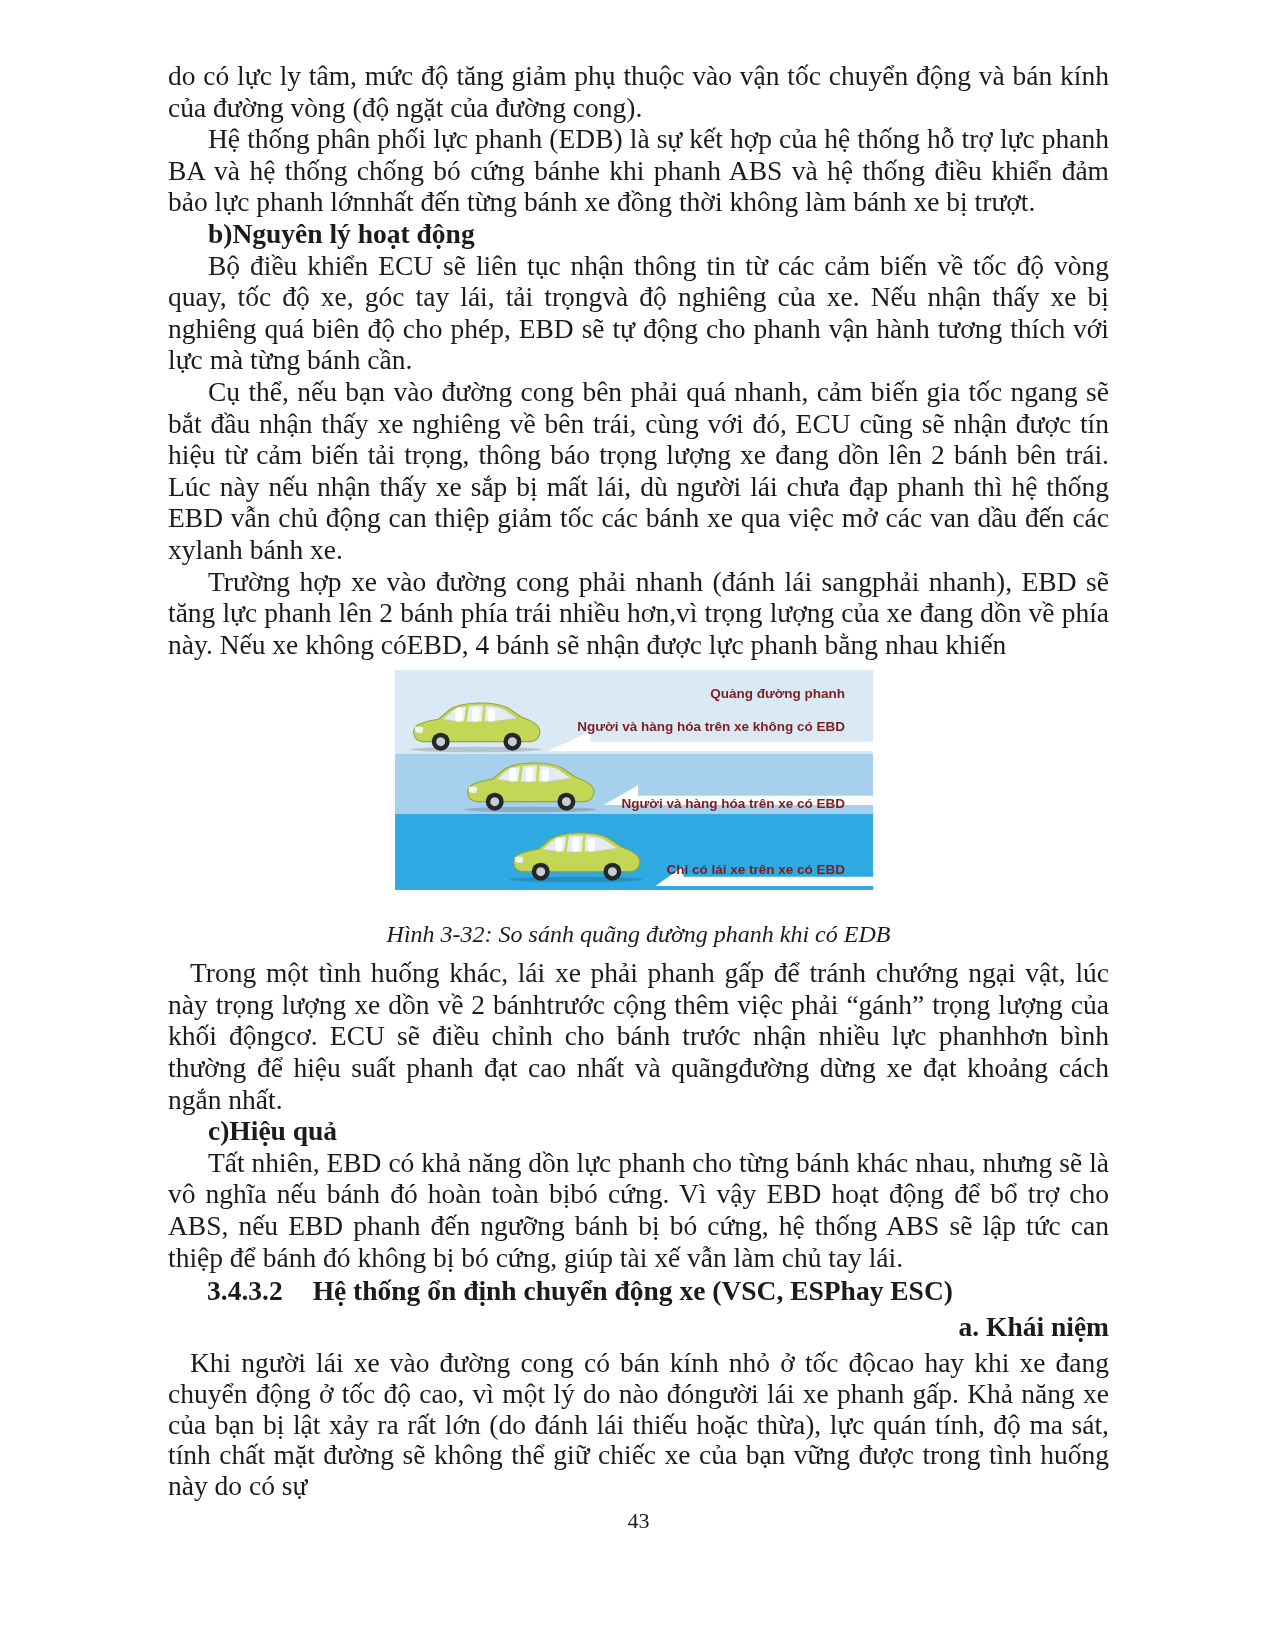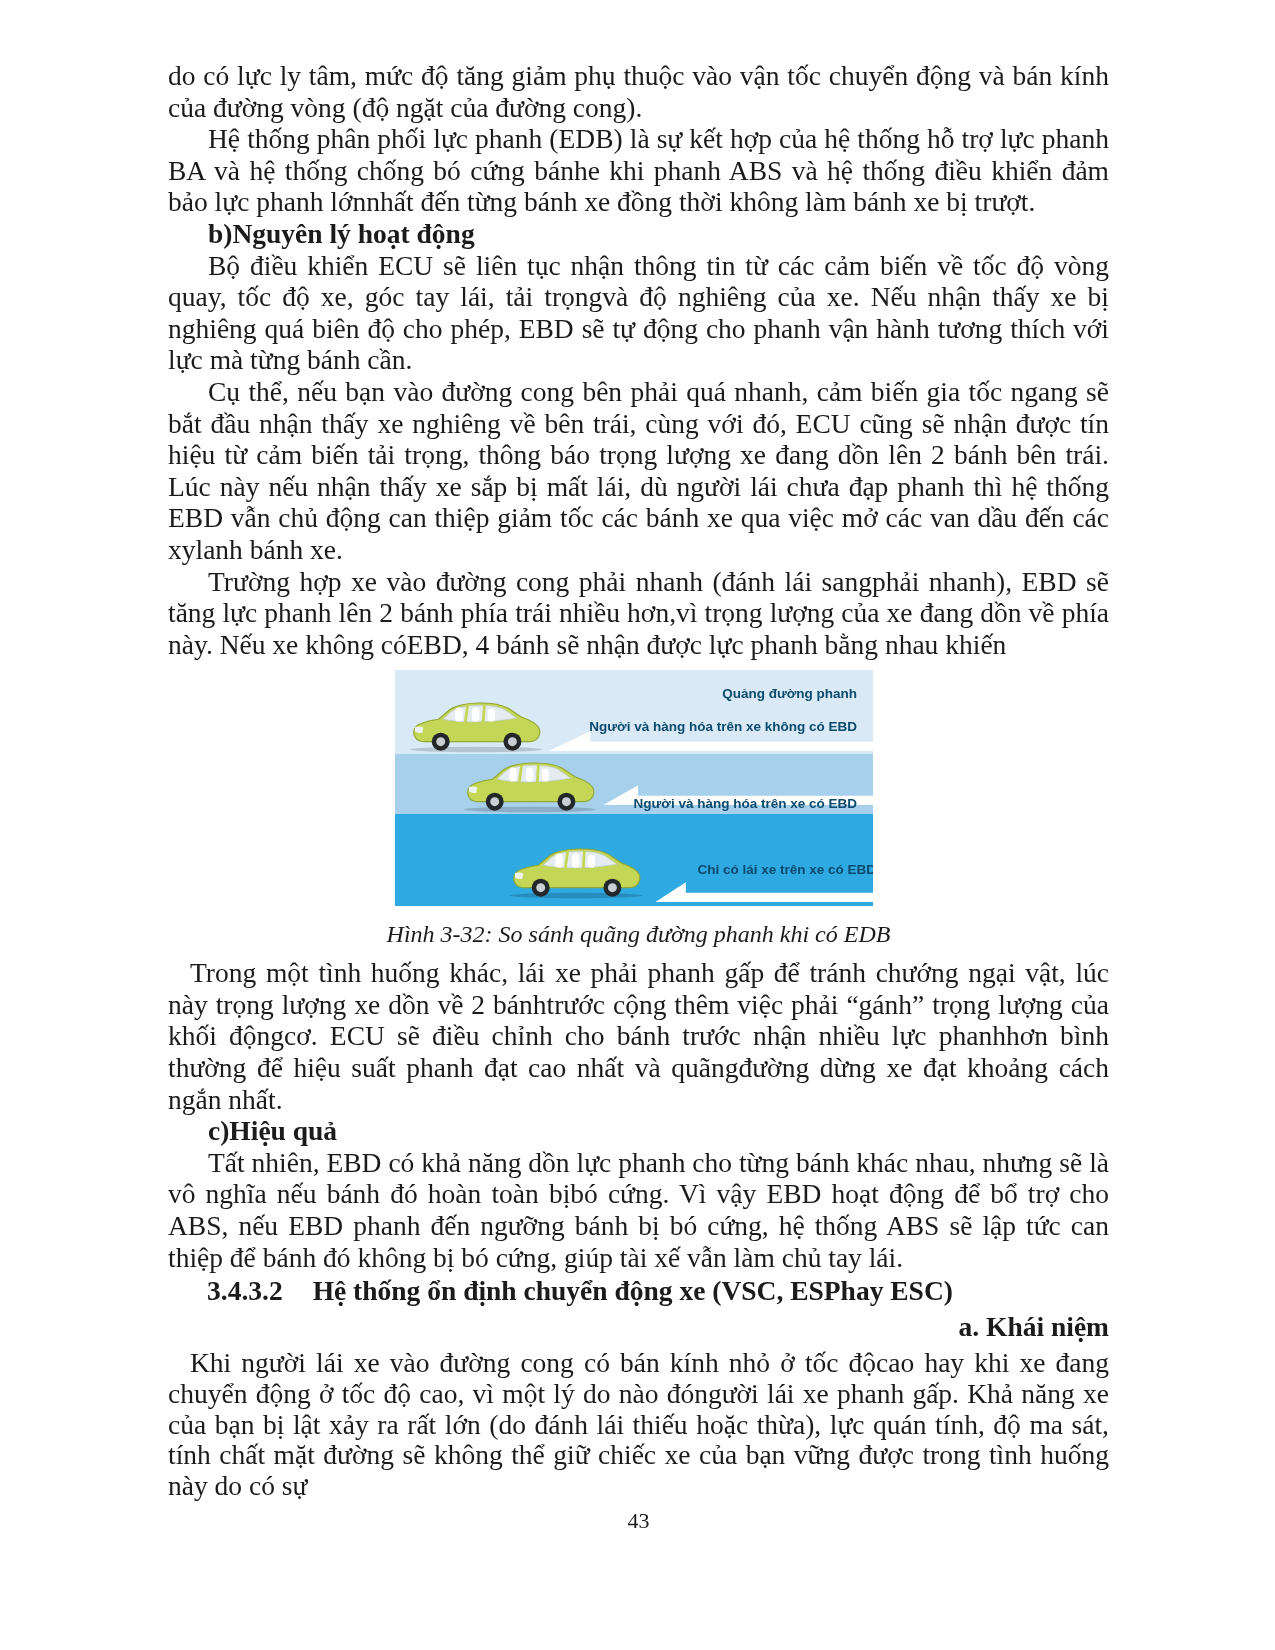--- a/index.html
+++ b/index.html
@@ -22,25 +22,25 @@
   .p-last{margin-top:6px !important;line-height:30.6px;}
 
   
   .figure{
     width:478px;height:245px;margin:10px 0 0 227px;position:relative;
     overflow:hidden;
   }
   .fig-row{position:relative;width:100%;}
   .fig-row.r1{height:84px;}
   .fig-row.r2{height:60px;}
-  .fig-row.r3{height:92px;padding-left:19px;}
+  .fig-row.r3{height:76px;}
   .fig-label{
-    position:absolute;right:16px;white-space:nowrap;
+    position:absolute;right:28px;white-space:nowrap;
     font-family:"Liberation Sans", sans-serif;font-weight:700;
-    font-size:13.5px;color:#0c4a6e;letter-spacing:0;
+    font-size:13.5px;color:#7f1d1d;letter-spacing:0;
   }
   .r1 .dist{top:8px;}
   .r1 .main{top:41px;}
   .r2 .main{top:34px;}
   .r3 .main{top:40px;}
   .arrow{
     position:absolute;right:0;height:20px;background:#ffffff;
     clip-path:polygon(0 100%, 13% 0, 13% 52%, 100% 52%, 100% 100%);
   }
   .r1 .arrow{left:153px;bottom:3px;}

